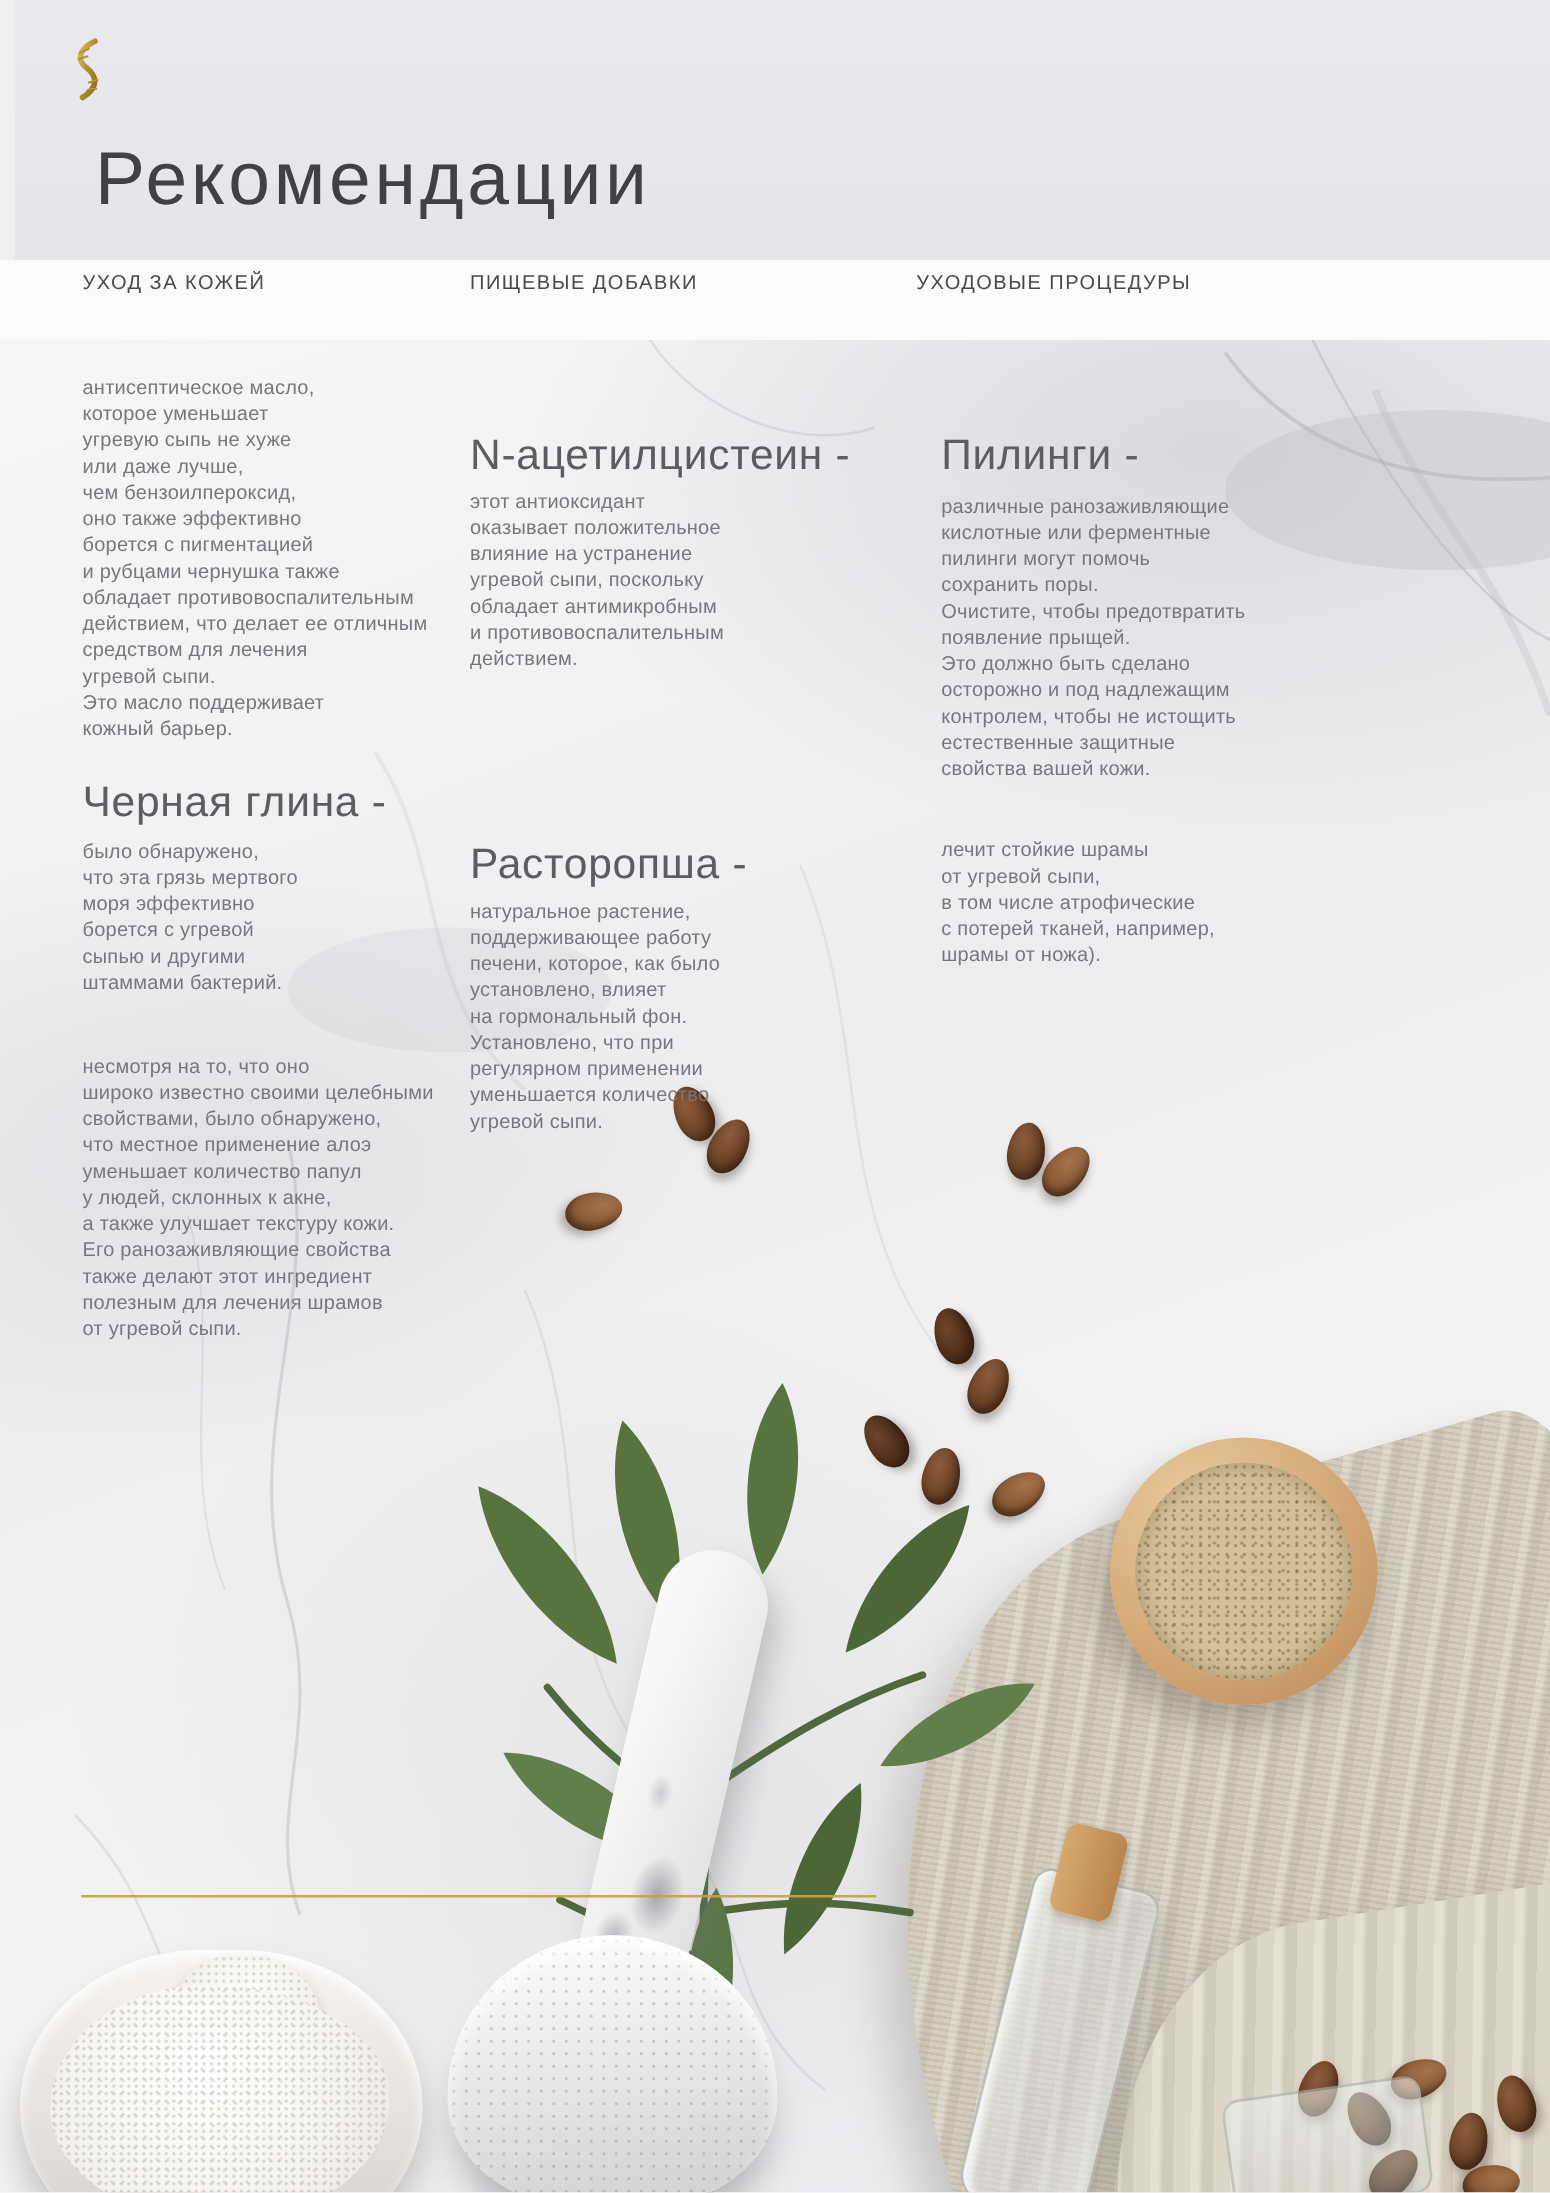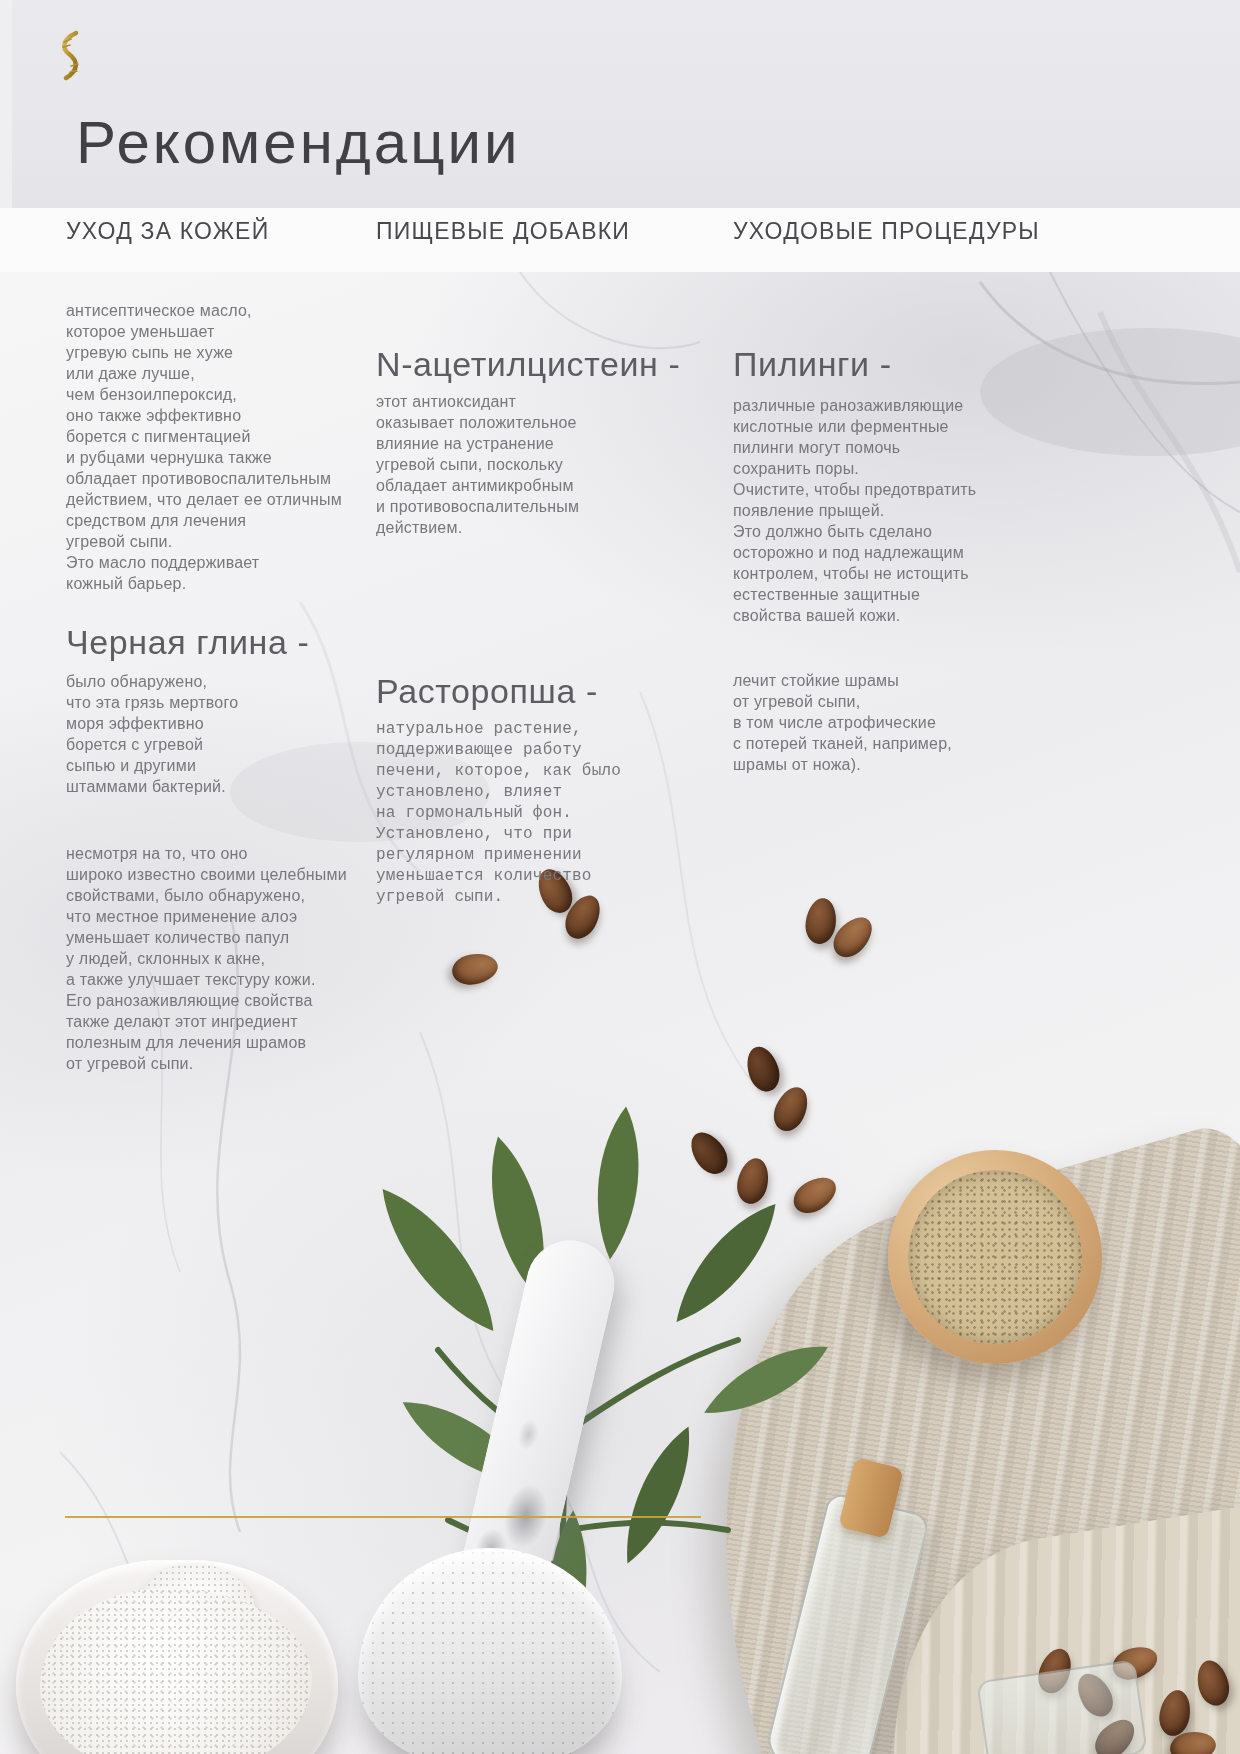--- a/index.html
+++ b/index.html
@@ -4,21 +4,21 @@
 <style>
   html,body{margin:0;padding:0;}
   body{font-family:"Liberation Sans", sans-serif; background:#ffffff;}
   .page{position:relative;width:1240px;height:1754px;overflow:hidden;background:#efeef0;}
 
   
   .band-gray{position:absolute;left:12px;top:0;width:1240px;height:208px;background:linear-gradient(180deg,#eae9ed 0%,#e7e6ea 70%,#e4e3e7 100%);z-index:4;}
   .band-white{position:absolute;left:0;top:208px;width:1240px;height:64px;background:#fbfbfc;z-index:4;}
   .logo{position:absolute;left:42px;top:30px;}
   .page-title{position:absolute;left:64px;top:108px;margin:0;font-size:60px;font-weight:100;color:#414144;letter-spacing:3px;white-space:nowrap;}
-  .tab{position:absolute;top:218px;font-size:23px;font-weight:300;color:#49494d;letter-spacing:1.2px;white-space:nowrap;z-index:5;}
+  .tab{position:absolute;top:218px;font-size:16px;font-weight:300;color:#49494d;letter-spacing:1.2px;white-space:nowrap;z-index:5;}
   .tab.t1{left:66px;} .tab.t2{left:376px;} .tab.t3{left:733px;}
 
   
   .photo{position:absolute;left:0;top:272px;width:1240px;height:1482px;overflow:hidden;z-index:1;
     background:
       radial-gradient(900px 500px at 78% 6%, rgba(198,197,204,.55), transparent 62%),
       radial-gradient(700px 420px at 12% 44%, rgba(214,213,218,.5), transparent 60%),
       radial-gradient(820px 620px at 45% 78%, rgba(206,205,210,.4), transparent 62%),
       linear-gradient(160deg,#f7f6f7 0%,#ededef 42%,#f4f3f4 68%,#eceaed 100%);}
   .veins{position:absolute;left:0;top:0;}
@@ -97,30 +97,30 @@
   .cork{position:absolute;left:846px;top:1190px;width:50px;height:72px;transform:rotate(14deg);border-radius:10px;
     background:linear-gradient(90deg,#d6a96e,#b9854f);box-shadow:2px 4px 8px rgba(110,95,70,.35);}
   .jar{position:absolute;left:982px;top:1398px;width:156px;height:90px;transform:rotate(-8deg);
     border:2px solid rgba(150,158,155,.45);border-radius:14px;
     background:linear-gradient(180deg, rgba(232,238,235,.6), rgba(210,218,215,.35));}
 
   .gold-line{position:absolute;left:65px;top:1516px;width:636px;height:2px;background:#c7a23f;opacity:.92;z-index:6;}
 
   
   .col{position:absolute;top:272px;z-index:5;}
-  .col-a{left:66px;width:372px;} .col-b{left:376px;width:330px;} .col-c{left:733px;width:360px;}
+  .col-a{left:66px;width:372px;} .col-b{left:376px;width:330px;} .col-c{left:753px;width:360px;}
   .sec{margin:0;}
   .sec-h{margin:0;font-size:34px;font-weight:100;line-height:42px;color:#5c5c61;letter-spacing:.6px;white-space:pre-line;}
   .sec-b{margin:0;font-size:16px;font-weight:300;line-height:21px;color:#77777c;letter-spacing:.2px;white-space:pre-line;}
   .col-a .sec:nth-child(1){margin-top:28px;} .col-a .sec:nth-child(1) .sec-b{margin-top:6px;}
   .col-a .sec:nth-child(2){margin-top:27px;} .col-a .sec:nth-child(2) .sec-b{margin-top:8px;}
   .col-a .sec:nth-child(3){margin-top:46px;} .col-a .sec:nth-child(3) .sec-b{margin-top:5px;}
   .col-a .sec:nth-child(4){margin-top:52px;} .col-a .sec:nth-child(4) .sec-b{margin-top:0px;}
   .col-b .sec:nth-child(1){margin-top:71px;} .col-b .sec:nth-child(1) .sec-b{margin-top:6px;}
-  .col-b .sec:nth-child(2){margin-top:132px;} .col-b .sec:nth-child(2) .sec-b{margin-top:7px;font-family:Liberation Mono, monospace;}
+  .col-b .sec:nth-child(2){margin-top:132px;} .col-b .sec:nth-child(2) .sec-b{margin-top:7px;}
   .col-c .sec:nth-child(1){margin-top:71px;} .col-c .sec:nth-child(1) .sec-b{margin-top:10px;}
   .col-c .sec:nth-child(2){margin-top:44px;} .col-c .sec:nth-child(2) .sec-b{margin-top:3px;}
 </style>
 </head>
 <body>
 
 <div class="page">
 
   <div class="photo">
     <svg class="veins" width="1240" height="1482" viewBox="0 0 1240 1482">

